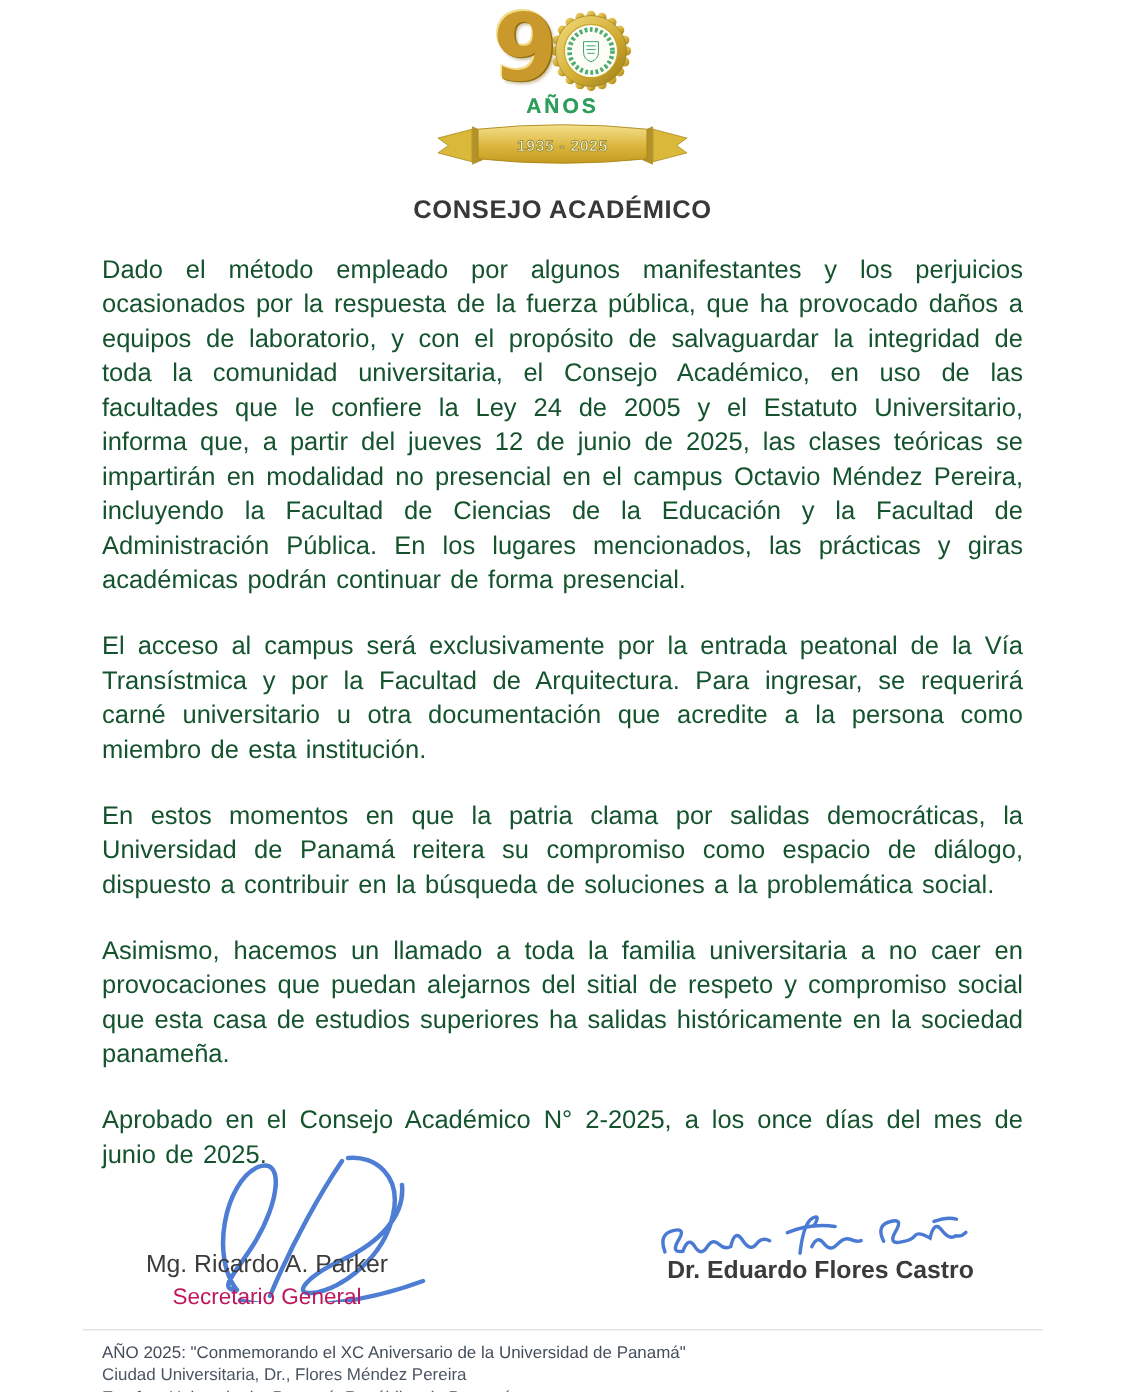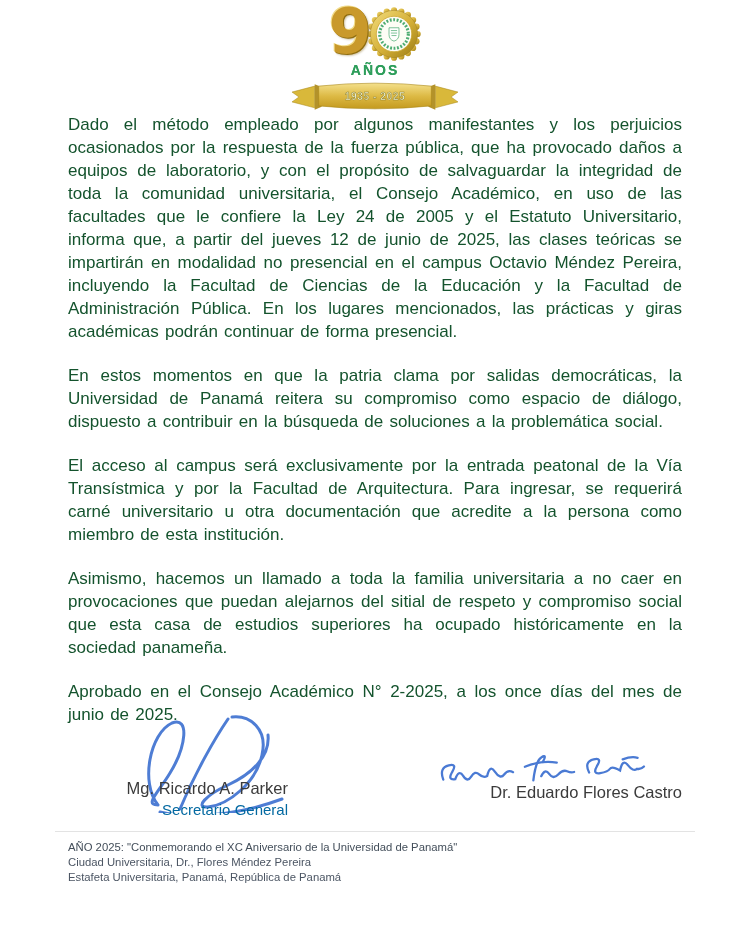--- a/index.html
+++ b/index.html
@@ -44,25 +44,25 @@
   .body{margin:0 68px;}
   .body p{
     margin:0 0 21px 0;
     font-size:17px;line-height:23px;
     word-spacing:1.5px;
     text-align:justify;
     color:#14532d;
   }
   
   .sig-row{position:relative;margin:0 68px;height:78px;}
-  .sig-block{position:absolute;text-align:right;}
+  .sig-block{position:absolute;text-align:center;}
   .sig-left{left:0;top:32px;width:220px;}
-  .sig-right{right:0;top:36px;width:250px;}
+  .sig-right{right:10px;top:36px;width:250px;font-weight:bold;}
   .sig-name{font-size:16.5px;color:#3b3b3b;}
-  .sig-role{font-size:15px;color:#0369a1;margin-top:3px;}
+  .sig-role{font-size:15px;color:#be185d;margin-top:3px;}
   .scrawl{position:absolute;left:52px;top:-34px;width:180px;height:100px;pointer-events:none;}
   .script{position:absolute;right:27px;top:7px;width:218px;height:32px;pointer-events:none;}
   
   .footer{
     margin:6px 55px 0 55px;
     border-top:1px solid #e3e3e3;
     padding:8px 0 0 13px;
   }
   .footer div{
     font-size:11.3px;line-height:15px;
@@ -132,26 +132,27 @@
       </defs>
       <path d="M24,7 L1,13 L8,18 L1,23 L24,29 Z" fill="#d9b83a" stroke="#a88618" stroke-width="0.5"></path>
       <path d="M146,7 L169,13 L162,18 L169,23 L146,29 Z" fill="#d9b83a" stroke="#a88618" stroke-width="0.5"></path>
       <path d="M24,5 L24,31 L31,28 L31,8 Z" fill="#b3922a"></path>
       <path d="M146,5 L146,31 L139,28 L139,8 Z" fill="#b3922a"></path>
       <path d="M28,7 Q85,1 142,7 L142,27 Q85,33 28,27 Z" fill="url(#band)" stroke="#a88618" stroke-width="0.6"></path>
       <text x="85" y="21.5" text-anchor="middle" font-family="Liberation Sans, sans-serif" font-size="10.5" font-weight="bold" fill="#ecf2d8" stroke="#8a7a20" stroke-width="0.45" letter-spacing="0.5">1935 - 2025</text>
     </svg>
   </header>
 
+  <h1 class="title">CONSEJO ACADÉMICO</h1>
 
   <main class="body">
     <p>Dado el método empleado por algunos manifestantes y los perjuicios ocasionados por la respuesta de la fuerza pública, que ha provocado daños a equipos de laboratorio, y con el propósito de salvaguardar la integridad de toda la comunidad universitaria, el Consejo Académico, en uso de las facultades que le confiere la Ley 24 de 2005 y el Estatuto Universitario, informa que, a partir del jueves 12 de junio de 2025, las clases teóricas se impartirán en modalidad no presencial en el campus Octavio Méndez Pereira, incluyendo la Facultad de Ciencias de la Educación y la Facultad de Administración Pública. En los lugares mencionados, las prácticas y giras académicas podrán continuar de forma presencial.</p>
+    <p>El acceso al campus será exclusivamente por la entrada peatonal de la Vía Transístmica y por la Facultad de Arquitectura. Para ingresar, se requerirá carné universitario u otra documentación que acredite a la persona como miembro de esta institución.</p>
     <p>En estos momentos en que la patria clama por salidas democráticas, la Universidad de Panamá reitera su compromiso como espacio de diálogo, dispuesto a contribuir en la búsqueda de soluciones a la problemática social.</p>
-    <p>El acceso al campus será exclusivamente por la entrada peatonal de la Vía Transístmica y por la Facultad de Arquitectura. Para ingresar, se requerirá carné universitario u otra documentación que acredite a la persona como miembro de esta institución.</p>
-    <p>Asimismo, hacemos un llamado a toda la familia universitaria a no caer en provocaciones que puedan alejarnos del sitial de respeto y compromiso social que esta casa de estudios superiores ha ocupado históricamente en la sociedad panameña.</p>
+    <p>Asimismo, hacemos un llamado a toda la familia universitaria a no caer en provocaciones que puedan alejarnos del sitial de respeto y compromiso social que esta casa de estudios superiores ha salidas históricamente en la sociedad panameña.</p>
     <p>Aprobado en el Consejo Académico N° 2-2025, a los once días del mes de junio de 2025.</p>
   </main>
 
   <section class="sig-row">
     <svg class="scrawl" viewBox="0 0 180 100" aria-hidden="true">
       <g fill="none" stroke="#3b6fd0" stroke-width="3" stroke-linecap="round" opacity="0.9">
         <path d="M38,92 C20,70 30,20 52,10 C70,3 66,34 50,60 C38,80 24,92 38,92"></path>
         <path d="M60,96 C75,60 95,25 108,6"></path>
         <path d="M112,4 C130,2 148,16 142,42 C136,70 108,92 88,94 C74,95 86,82 108,72 C134,60 150,42 148,22"></path>
         <path d="M40,99 C80,108 130,98 162,86"></path>

